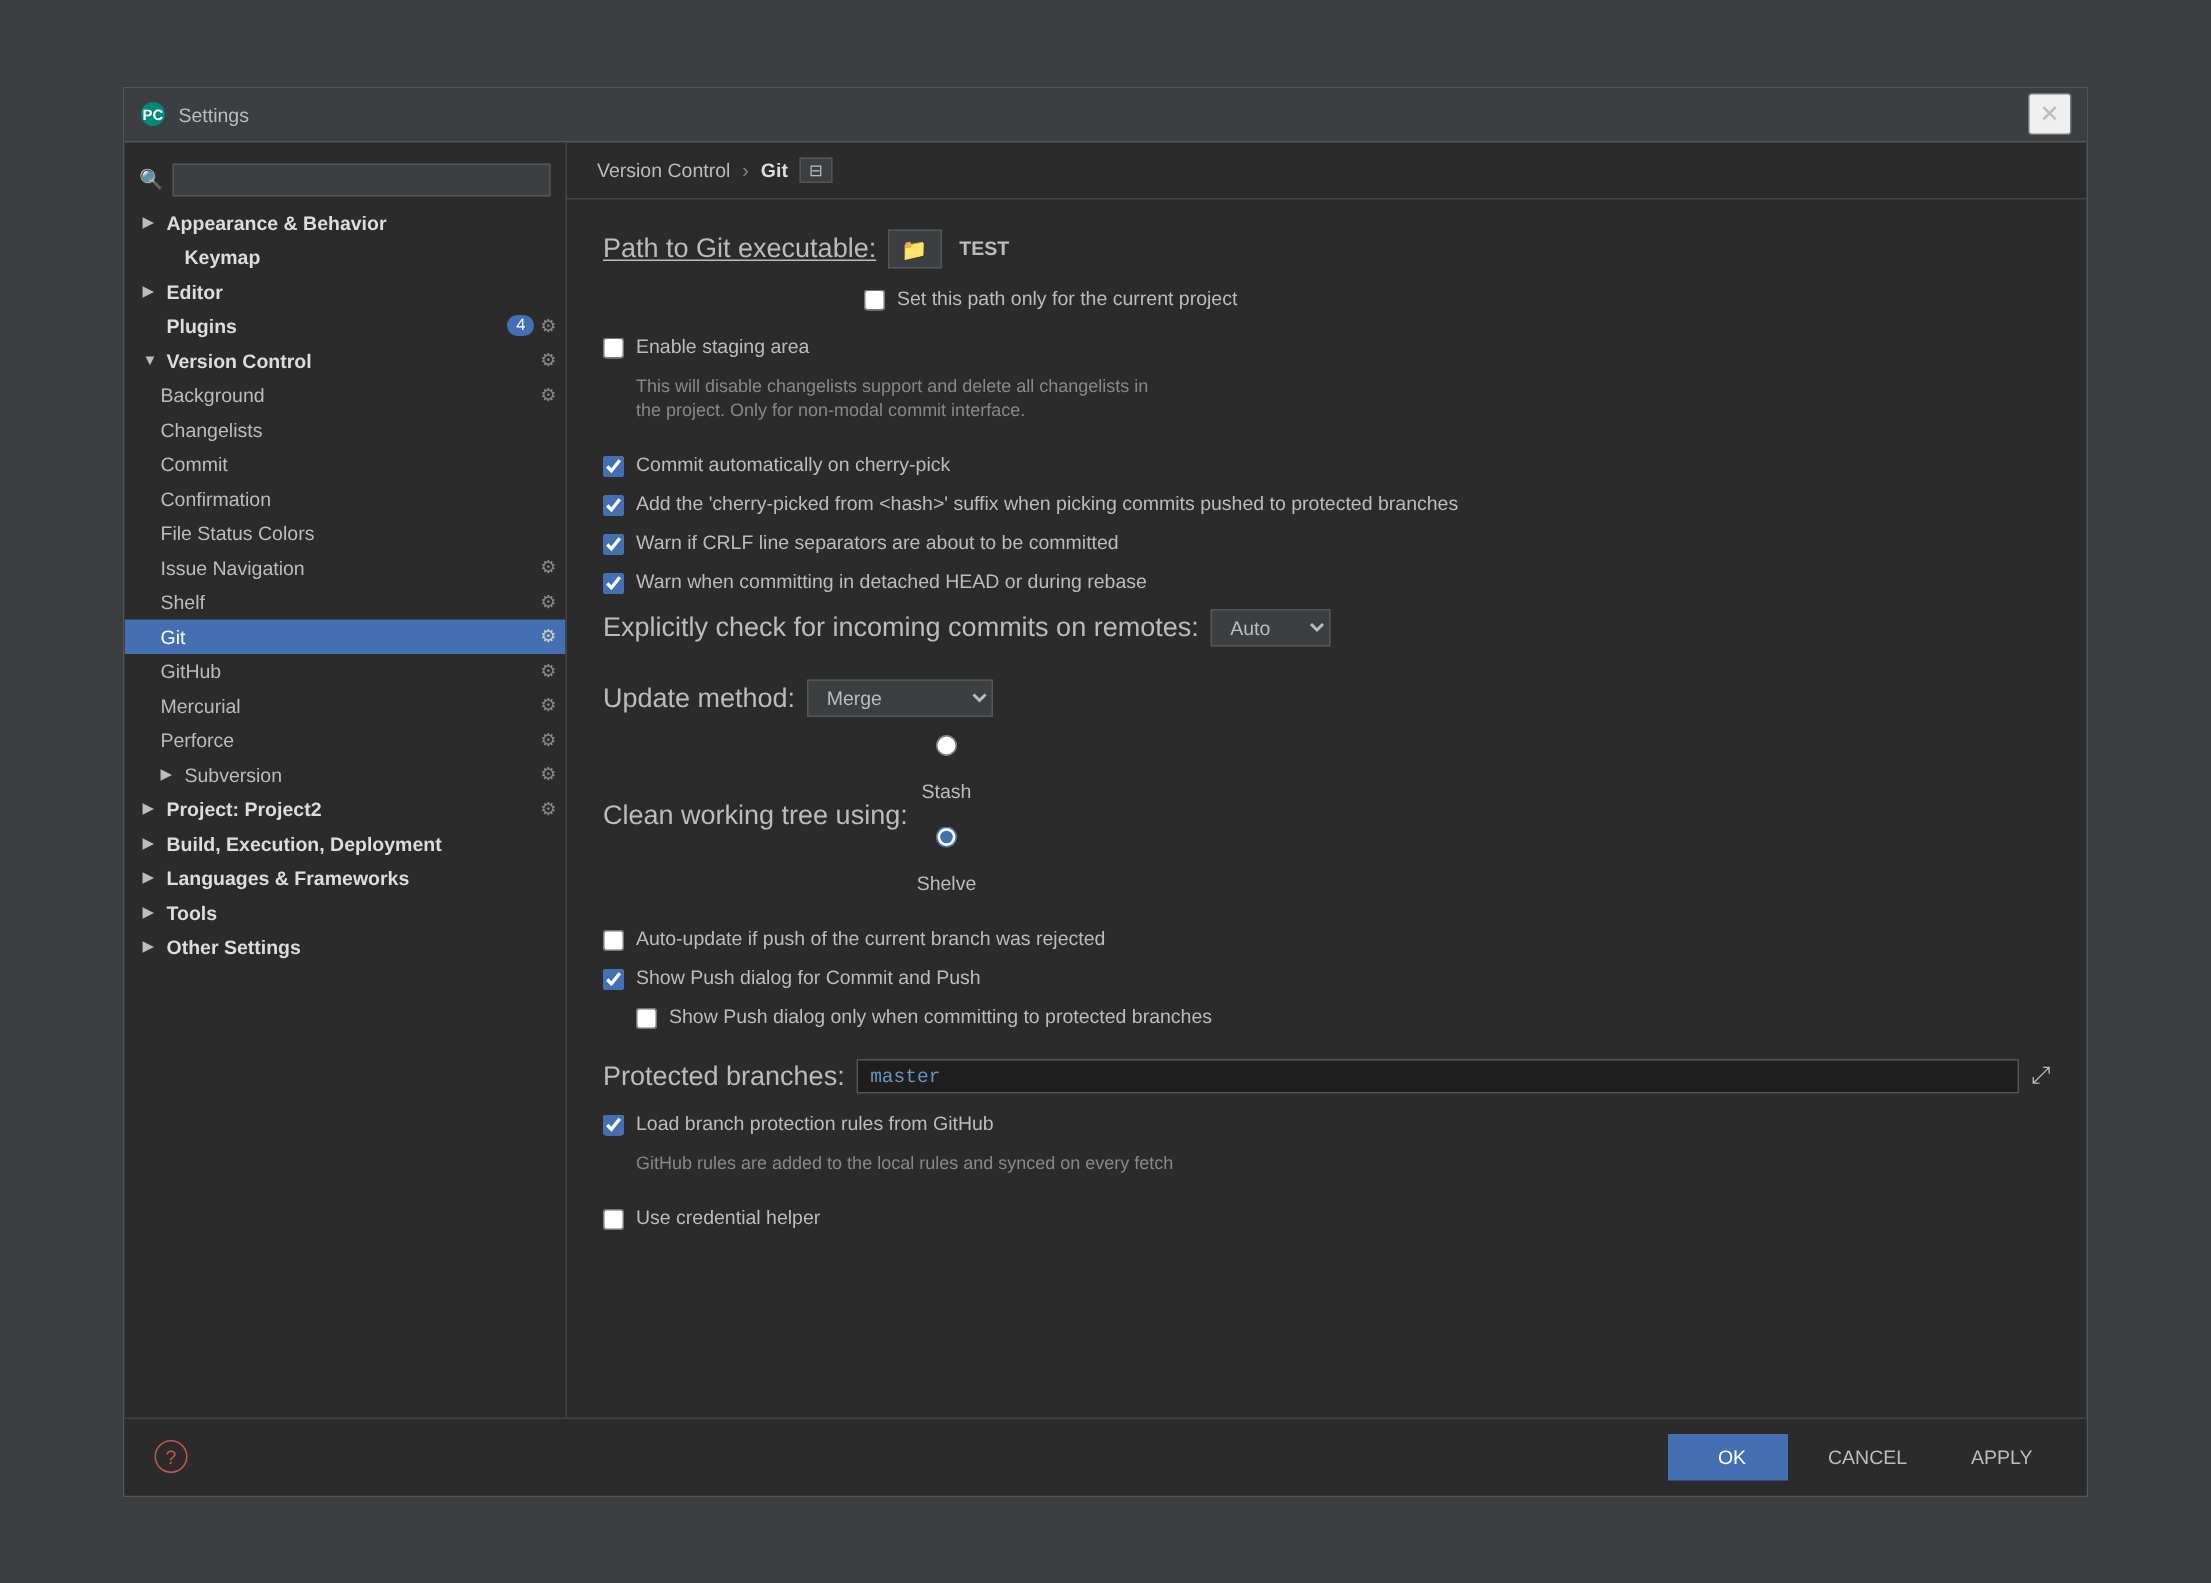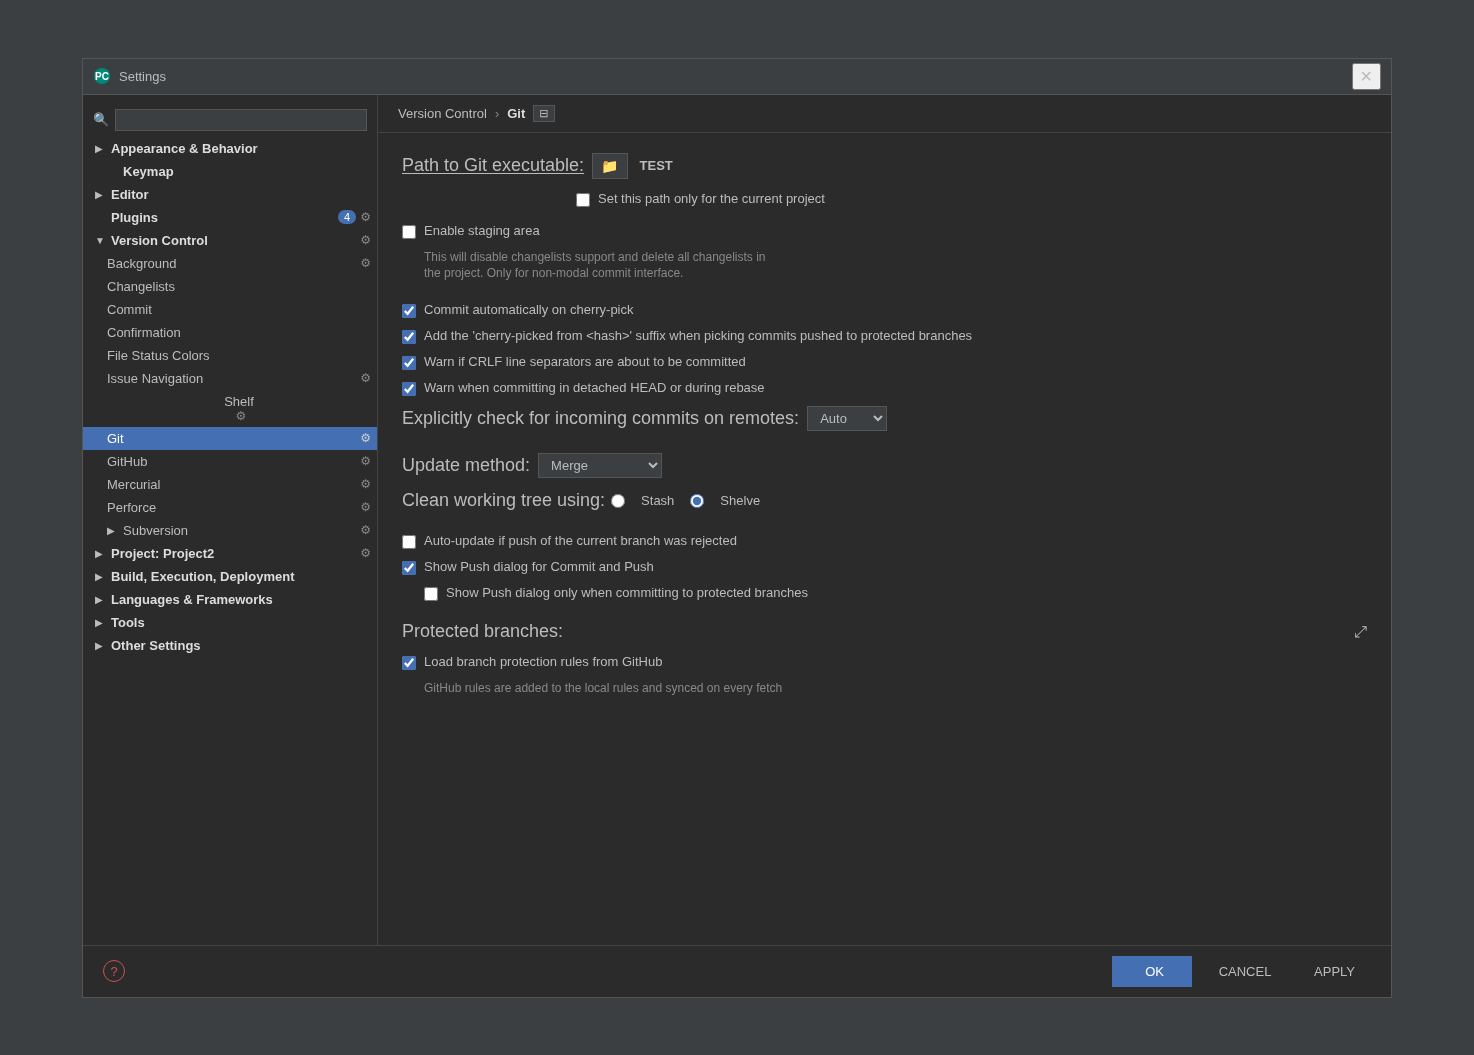--- a/index.html
+++ b/index.html
@@ -222,20 +222,21 @@
       color: #bbbcbd;
       padding: 3px 8px;
       font-size: 13px;
       cursor: pointer;
       outline: none;
     }
     .radio-group {
       display: flex;
       align-items: center;
       gap: 16px;
+      flex-direction: column;
     }
     .radio-row {
       display: flex;
       align-items: center;
       gap: 6px;
       margin-bottom: 12px;
     }
     .radio-row label { color: #bbbcbd; font-size: 13px; }
     input[type="radio"] {
       accent-color: #4470b3;
@@ -385,21 +386,21 @@
       <div class="sidebar-item sidebar-group-item">
         <span class="item-label">Confirmation</span>
       </div>
       <div class="sidebar-item sidebar-group-item">
         <span class="item-label">File Status Colors</span>
       </div>
       <div class="sidebar-item sidebar-group-item" style="padding-right:6px;">
         <span class="item-label">Issue Navigation</span>
         <span class="gear-icon">⚙</span>
       </div>
-      <div class="sidebar-item sidebar-group-item" style="padding-right:6px;flex-direction:column;">
+      <div class="sidebar-item sidebar-group-item" style="padding-right:6px;">
         <span class="item-label">Shelf</span>
         <span class="gear-icon">⚙</span>
       </div>
       <div class="sidebar-item sidebar-group-item selected" style="padding-right:6px;">
         <span class="item-label">Git</span>
         <span class="gear-icon" style="color:#ccc;">⚙</span>
       </div>
       <div class="sidebar-item sidebar-group-item" style="padding-right:6px;">
         <span class="item-label">GitHub</span>
         <span class="gear-icon">⚙</span>
@@ -537,31 +538,36 @@
 
         <div class="checkbox-row indent-checkbox">
           <input type="checkbox" id="cb-show-push-prot" style="">
           <label for="cb-show-push-prot" class="checkbox-label">Show Push dialog only when committing to protected branches</label>
         </div>
 
         <div class="divider"></div>
 
         <div class="protected-row">
           <span class="form-label">Protected branches:</span>
+          <input type="text" class="code-input" value="master" style="background: rgb(30, 30, 30); border: 1px solid rgb(85, 85, 85); color: rgb(104, 151, 187); padding: 3px 8px; font-size: 13px; font-family: &quot;Courier New&quot;, monospace; flex: 1 1 0%;">
           <button class="expand-btn">⤢</button>
         </div>
 
         <div class="checkbox-row">
           <input type="checkbox" id="cb-load-branch" checked="" style="">
           <label for="cb-load-branch" class="checkbox-label">Load branch protection rules from GitHub</label>
         </div>
         <div class="subtext">GitHub rules are added to the local rules and synced on every fetch</div>
 
         <div class="divider"></div>
 
+        <div class="checkbox-row">
+          <input type="checkbox" id="cb-credential" style="">
+          <label for="cb-credential" class="checkbox-label">Use credential helper</label>
+        </div>
       </div>
     </div>
   </div>
 
   <div class="footer">
     <div class="footer-left">
       <button class="help-btn">?</button>
     </div>
     <button class="btn-ok">OK</button>
     <button class="btn-cancel">CANCEL</button>

